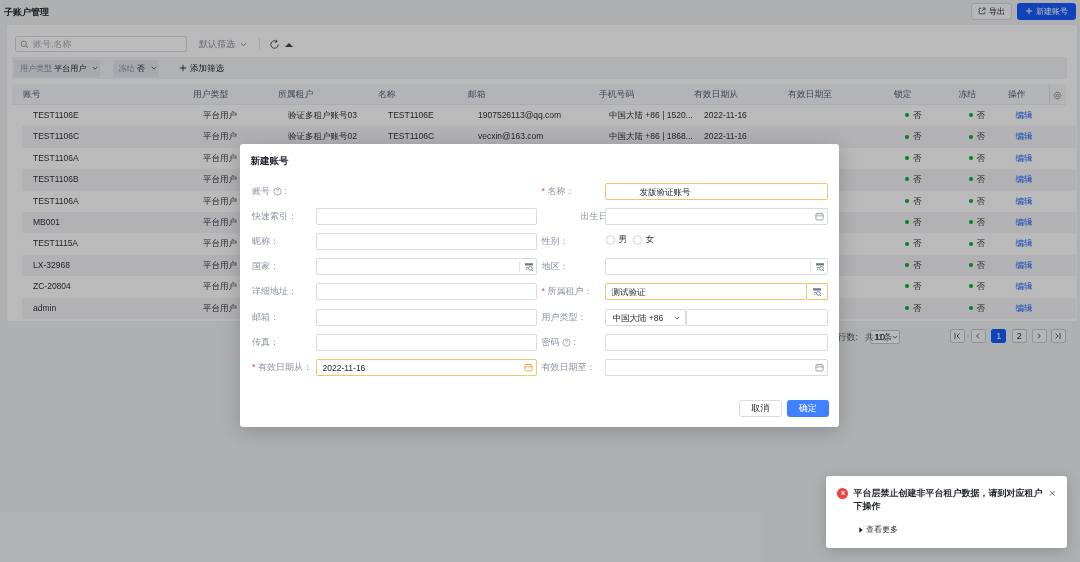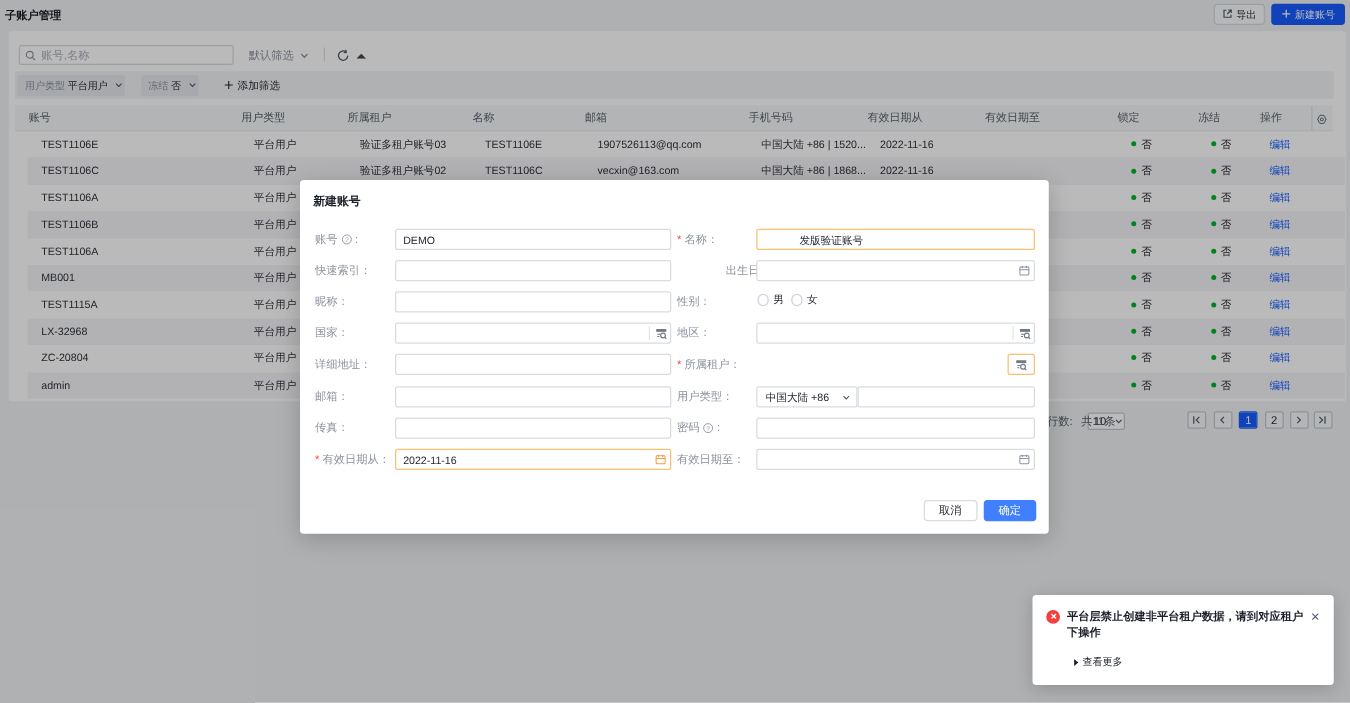--- a/index.html
+++ b/index.html
@@ -266,23 +266,20 @@
 
 <div class="abs" style="left:0;top:0;width:1080px;height:562px;background:rgba(0,0,0,0.27);"></div>
 
 <div id="modal" class="abs" style="left:239.5px;top:144px;width:599px;height:283px;background:#fff;border-radius:3px;box-shadow:0 4px 20px rgba(0,0,0,0.2);">
   <div class="abs" style="left:11px;top:11px;font-size:9.5px;font-weight:bold;color:#1d2129;">新建账号</div>
 
   <div class="lbl" style="left:12.5px;top:38.5px;">账号 <svg style="display:inline-block;vertical-align:-2px;" width="9" height="9" viewBox="0 0 10 10">
         <circle cx="5" cy="5" r="4" fill="none" stroke="#8a919f" stroke-width="0.8"></circle>
         <text x="5" y="7.2" font-size="6" text-anchor="middle" fill="#8a919f">?</text>
       </svg> :</div>
-  <div class="ipt" style="left:76px;top:38.5px;width:221px;">
-      <span class="val" style="left:6px;">DEMO</span>
-    </div>
   <div class="lbl" style="left:302px;top:38.5px;"><span style="color:#f53f3f;">* </span><span>名称：</span></div>
   <div class="ipt" style="left:365px;top:38.5px;width:223px;border-color:#f8c070;">
       <span class="val" style="left:6px;margin-left:28px;">发版验证账号</span>
     </div>
 
   <div class="lbl" style="left:12.5px;top:63.7px;">快速索引：</div>
   <div class="ipt" style="left:76px;top:63.7px;width:221px;"></div>
   <div class="lbl" style="left:302px;top:63.7px;padding-left:39px;">出生日期：</div>
   <div class="ipt" style="left:365px;top:63.7px;width:223px;"></div>
   <svg class="abs" style="left:575px;top:67.5px;" width="9" height="9" viewBox="0 0 10 10">
@@ -313,20 +310,23 @@
   <svg class="abs" style="left:575px;top:117.6px;" width="10" height="10" viewBox="0 0 10 10">
       <rect x="1" y="1.2" width="8" height="2.3" fill="#707a86"></rect>
       <path d="M1.8 5.4 H4.4 M1.8 7.2 H3.4" fill="none" stroke="#707a86" stroke-width="0.9"></path>
       <circle cx="6.4" cy="6.4" r="1.9" fill="none" stroke="#707a86" stroke-width="0.9"></circle>
       <path d="M7.8 7.8 L9.1 9.1" stroke="#707a86" stroke-width="0.9"></path>
     </svg>
 
   <div class="lbl" style="left:12.5px;top:139.3px;">详细地址：</div>
   <div class="ipt" style="left:76px;top:139.3px;width:221px;"></div>
   <div class="lbl" style="left:302px;top:139.3px;"><span style="color:#f53f3f;">* </span><span>所属租户：</span></div>
+  <div class="ipt" style="left:365px;top:139.3px;width:202px;border-color:#f8c070;">
+      <span class="val" style="left:6px;">测试验证</span>
+    </div>
   <div class="ipt" style="left:566.5px;top:139.3px;width:21.5px;border-color:#f8c070;"></div>
   <svg class="abs" style="left:572.5px;top:142.8px;" width="10" height="10" viewBox="0 0 10 10">
       <rect x="1" y="1.2" width="8" height="2.3" fill="#707a86"></rect>
       <path d="M1.8 5.4 H4.4 M1.8 7.2 H3.4" fill="none" stroke="#707a86" stroke-width="0.9"></path>
       <circle cx="6.4" cy="6.4" r="1.9" fill="none" stroke="#707a86" stroke-width="0.9"></circle>
       <path d="M7.8 7.8 L9.1 9.1" stroke="#707a86" stroke-width="0.9"></path>
     </svg>
 
   <div class="lbl" style="left:12.5px;top:164.5px;">邮箱：</div>
   <div class="ipt" style="left:76px;top:164.5px;width:221px;"></div>

